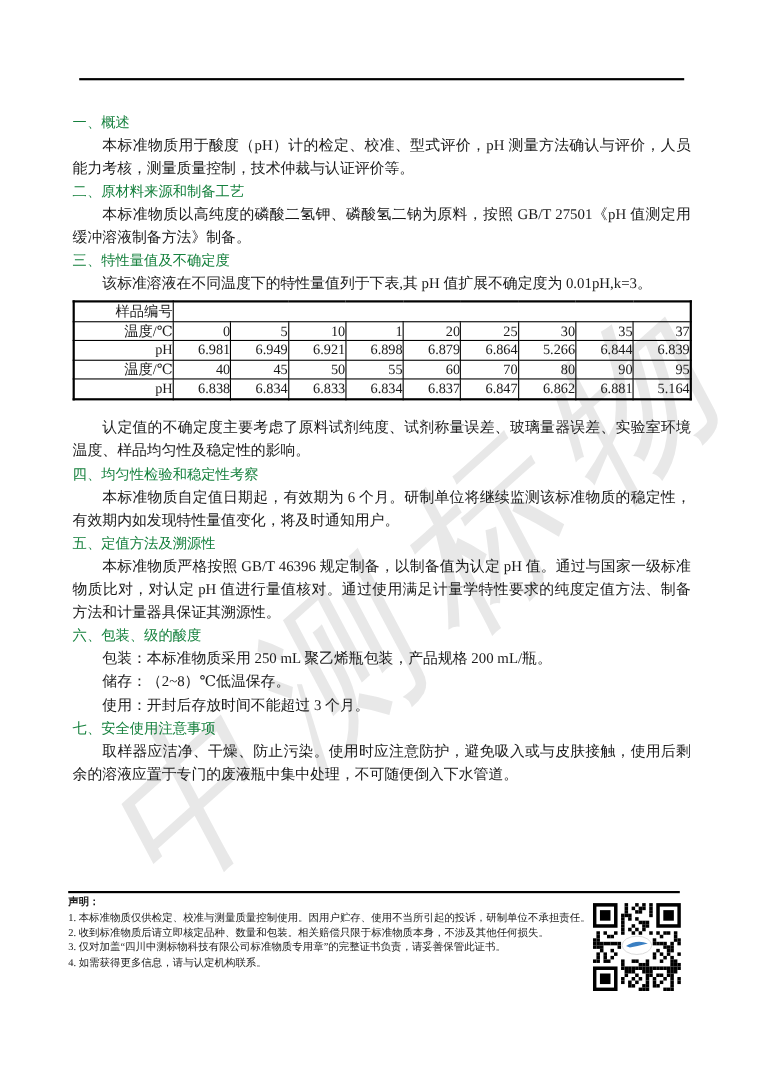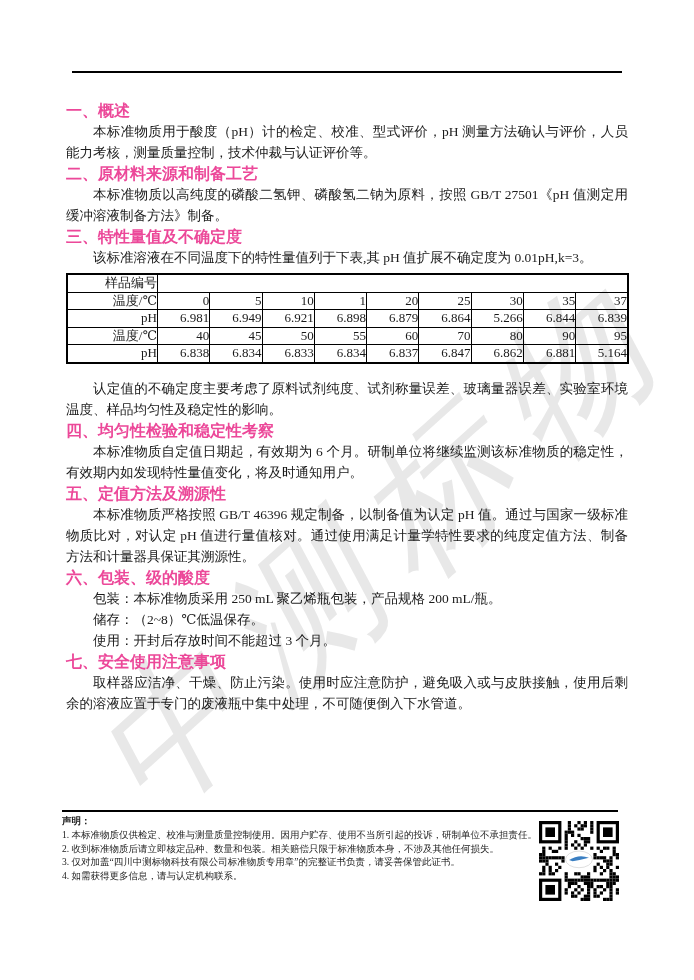--- a/index.html
+++ b/index.html
@@ -14,21 +14,21 @@
     position:absolute;left:10px;top:470px;width:740px;text-align:center;
     font-size:150px;font-style:italic;letter-spacing:28px;white-space:nowrap;
     color:rgba(110,110,110,0.16);
     transform:rotate(-42deg);transform-origin:50% 50%;
     pointer-events:none;user-select:none;line-height:1;
   }
   .content{
     position:absolute;left:66px;top:100px;width:562px;
     font-size:13.5px;line-height:21px;text-align:justify;
   }
-  .sec-title{margin:0;font-size:16px;line-height:21px;font-weight:bold;color:#ec4899;}
+  .sec-title{margin:0;font-size:13px;line-height:21px;font-weight:normal;color:#15803d;}
   .para{margin:0;text-indent:2em;}
   table.ph{
     border-collapse:collapse;width:563px;margin:5px 0 14px 0;table-layout:fixed;
     border:2px solid #000;
   }
   table.ph td{
     border:1.5px solid #000;text-align:right;vertical-align:middle;
     font-size:13px;height:16.5px;padding:0;line-height:16.5px;overflow:hidden;margin-top:28px;
   }
   table.ph td.rowhead{width:89px;}

